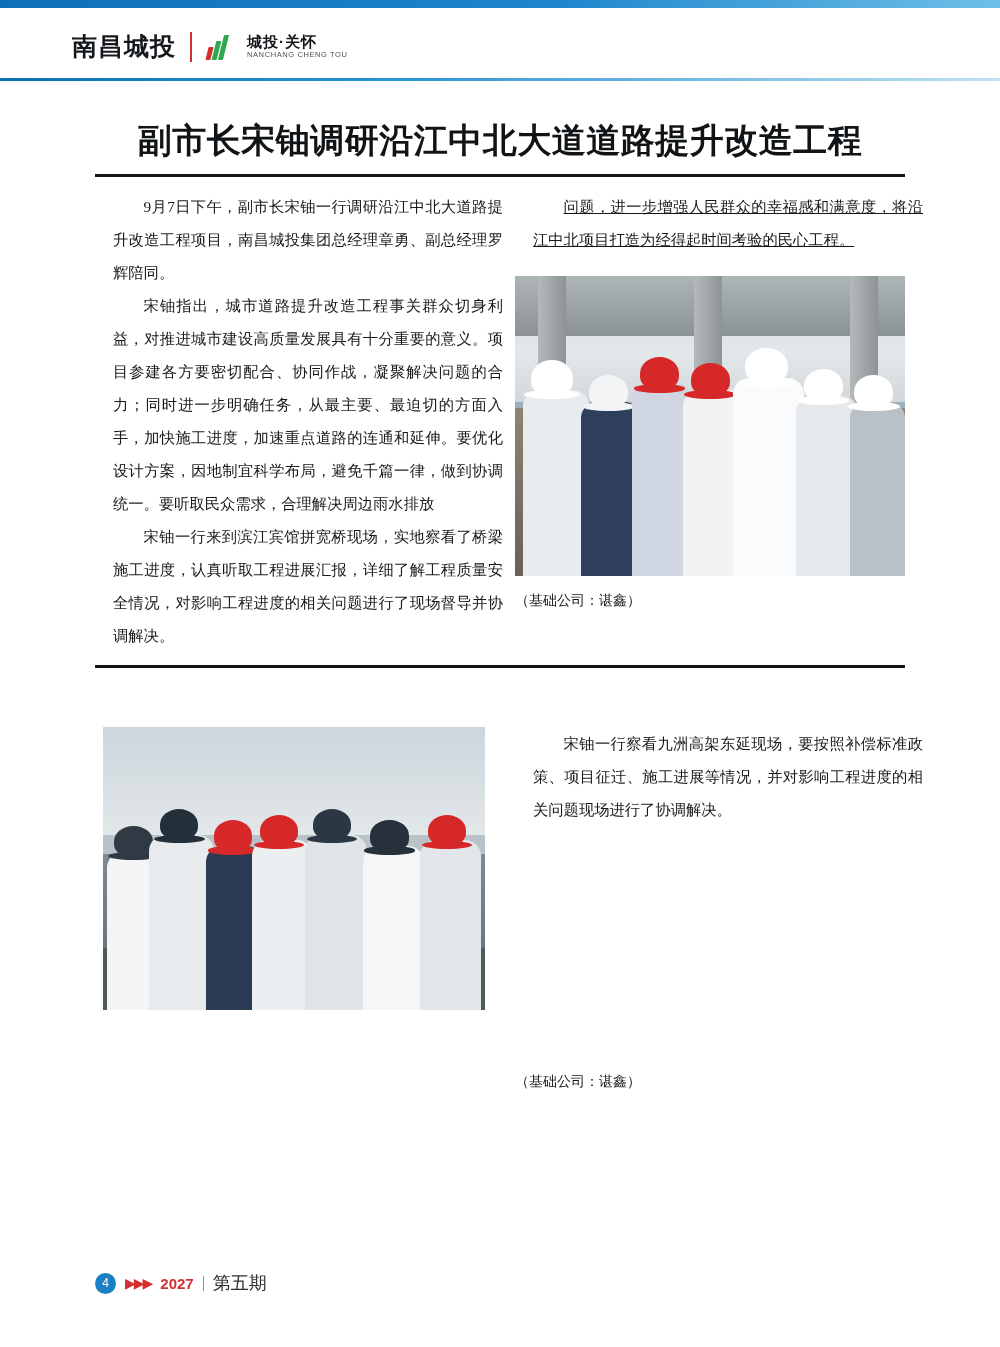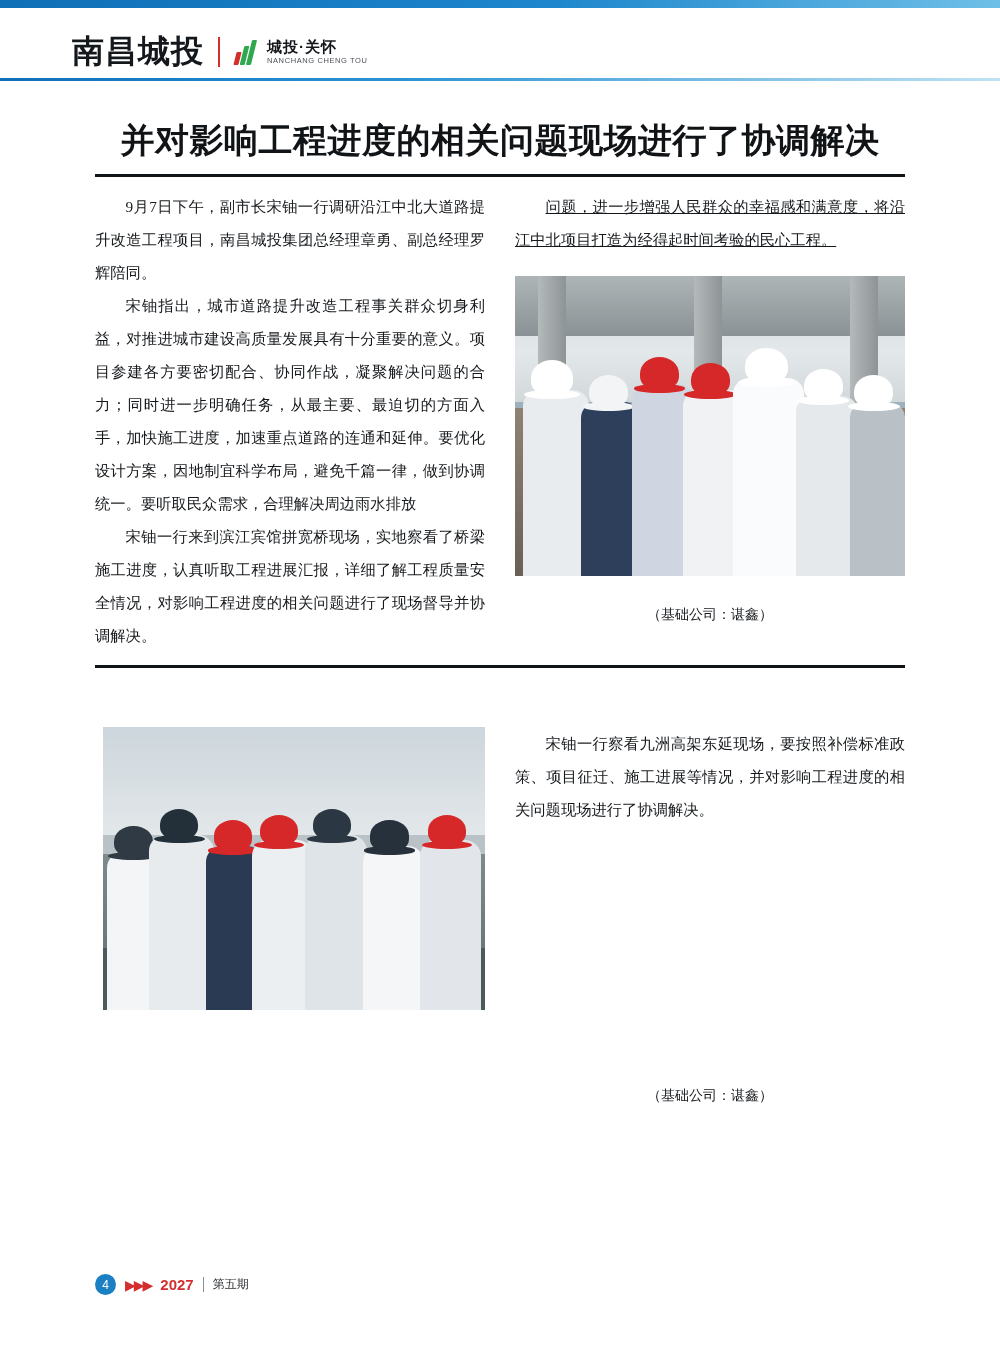--- a/index.html
+++ b/index.html
@@ -26,40 +26,41 @@
   .band-rule{
     position:absolute;left:0;top:78px;width:1000px;height:3px;
     background:linear-gradient(90deg,#0f6fb7 0%,#2b93d4 40%,#bfe2f3 100%);
   }
   .brand{
     position:absolute;left:72px;top:30px;
     display:flex;align-items:center;gap:14px;
   }
   .brand-name{
     font-family:"Liberation Sans","DejaVu Sans",sans-serif;
-    font-weight:bold;font-size:32px;color:#14181c;letter-spacing:1px;
+    font-weight:bold;font-size:25px;color:#14181c;letter-spacing:1px;
   }
   .brand-divider{
     width:2px;height:30px;background:#d32f2f;
   }
   .brand-logo{
     display:flex;align-items:center;gap:7px;
   }
   .logo-mark{
     width:26px;height:26px;position:relative;display:inline-block;
   }
   .logo-mark i{
     position:absolute;bottom:0;width:5px;border-radius:1px;display:block;
     transform:skewX(-14deg);
   }
   .logo-mark i:nth-child(1){left:1px;height:13px;background:#d32f2f;}
   .logo-mark i:nth-child(2){left:8px;height:19px;background:#2fa84f;}
   .logo-mark i:nth-child(3){left:15px;height:25px;background:#2fa84f;}
   .brand-sub{
     line-height:1.05;
+    margin-left:8px;
   }
   .brand-sub .cn{
     font-family:"Liberation Sans","DejaVu Sans",sans-serif;
     font-weight:bold;font-size:15px;color:#14181c;letter-spacing:1px;
   }
   .brand-sub .en{
     font-family:"Liberation Sans","DejaVu Sans",sans-serif;
     font-size:7.5px;color:#4a4f55;letter-spacing:0.6px;margin-top:2px;
   }
 
@@ -75,25 +76,26 @@
   .title-rule{
     height:3px;background:#111417;margin-top:10px;
   }
 
   .col{
     font-size:15.3px;
     line-height:33px;
     color:#16191c;
     text-align:justify;
     text-justify:inter-ideograph;
+    margin-left:18px;
   }
   .col p{margin:0;text-indent:2em;}
 
   .caption{
-    font-size:14px;color:#16191c;text-align:center;margin-top:22px;
+    font-size:14px;color:#16191c;text-align:left;margin-top:8px;
   }
 
   
   .photo{position:relative;overflow:hidden;background:#9fb0bd;}
   .photo .sky{position:absolute;left:0;top:0;right:0;height:42%;
     background:linear-gradient(180deg,#cfd8dd 0%,#e3e8ea 60%,#d2d8da 100%);}
   .photo .ground{position:absolute;left:0;bottom:0;right:0;height:58%;
     background:linear-gradient(180deg,#8d7f72 0%,#6f6557 100%);}
   .photo .beam{position:absolute;left:0;top:0;right:0;height:18%;
     background:linear-gradient(180deg,#9aa3a6 0%,#7e8689 100%);}
@@ -113,21 +115,21 @@
   .pg-badge{
     width:21px;height:21px;border-radius:50%;background:#1b7fc4;color:#fff;
     font-family:"Liberation Sans","DejaVu Sans",sans-serif;font-size:12px;
     display:flex;align-items:center;justify-content:center;
   }
   .chev{color:#d32f2f;font-family:"Liberation Sans","DejaVu Sans",sans-serif;
     font-size:14px;letter-spacing:-2px;font-weight:bold;}
   .yr{font-family:"Liberation Sans","DejaVu Sans",sans-serif;font-weight:bold;
     font-size:15px;color:#d32f2f;}
   .bar{width:1px;height:15px;background:#8a8f94;}
-  .issue{font-size:12px;color:#2b2f33;font-family:"Liberation Sans","DejaVu Sans",sans-serif;text-align:center;}
+  .issue{font-size:18px;color:#2b2f33;font-family:"Liberation Sans","DejaVu Sans",sans-serif;text-align:center;}
 </style>
 </head>
 <body>
 
 <div class="page">
 
   <div class="top-band">
     <div class="band-blue"></div>
     <div class="band-rule"></div>
     <div class="brand">
@@ -141,21 +143,21 @@
           </span>
         <span class="brand-sub">
           <span class="cn" style="display:block">城投·关怀</span>
           <span class="en" style="display:block">NANCHANG CHENG TOU</span>
         </span>
       </span>
     </div>
   </div>
 
   <div class="article" style="left:95px;top:118px;width:810px;">
-    <div class="art-title" style="font-size:34px;">并对影响工程进度的相关问题现场进行了协调解决</div>
+    <div class="art-title" style="font-size:34px;">副市长宋铀调研沿江中北大道道路提升改造工程</div>
     <div class="title-rule"></div>
 
     <div class="col" style="position:absolute;left:0;top:72px;width:390px;">
       <p>9月7日下午，副市长宋铀一行调研沿江中北大道路提升改造工程项目，南昌城投集团总经理章勇、副总经理罗辉陪同。</p>
       <p>宋铀指出，城市道路提升改造工程事关群众切身利益，对推进城市建设高质量发展具有十分重要的意义。项目参建各方要密切配合、协同作战，凝聚解决问题的合力；同时进一步明确任务，从最主要、最迫切的方面入手，加快施工进度，加速重点道路的连通和延伸。要优化设计方案，因地制宜科学布局，避免千篇一律，做到协调统一。要听取民众需求，合理解决周边雨水排放</p>
       <p>宋铀一行来到滨江宾馆拼宽桥现场，实地察看了桥梁施工进度，认真听取工程进展汇报，详细了解工程质量安全情况，对影响工程进度的相关问题进行了现场督导并协调解决。</p>
     </div>
 
     <div class="col" style="position:absolute;left:420px;top:72px;width:390px;text-decoration:underline;">
       <p>问题，进一步增强人民群众的幸福感和满意度，将沿江中北项目打造为经得起时间考验的民心工程。</p>

